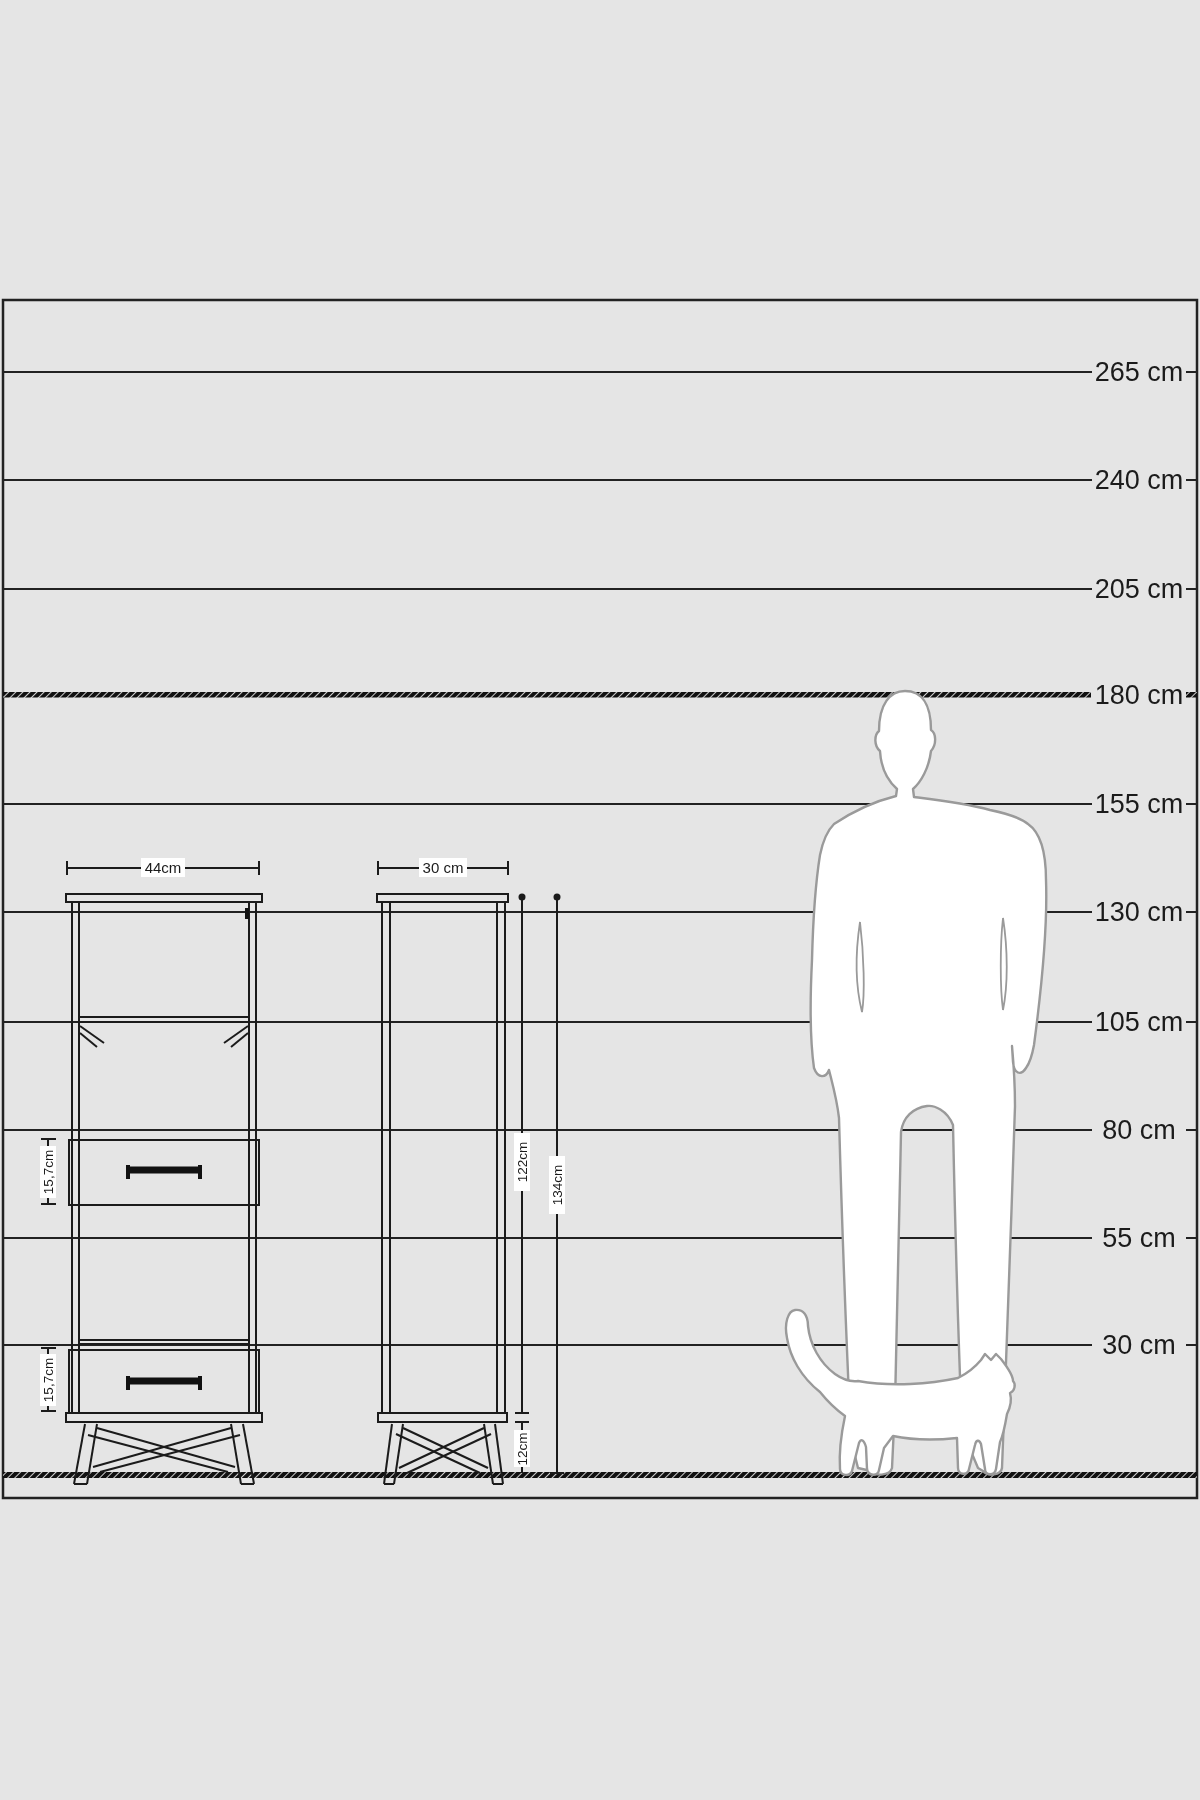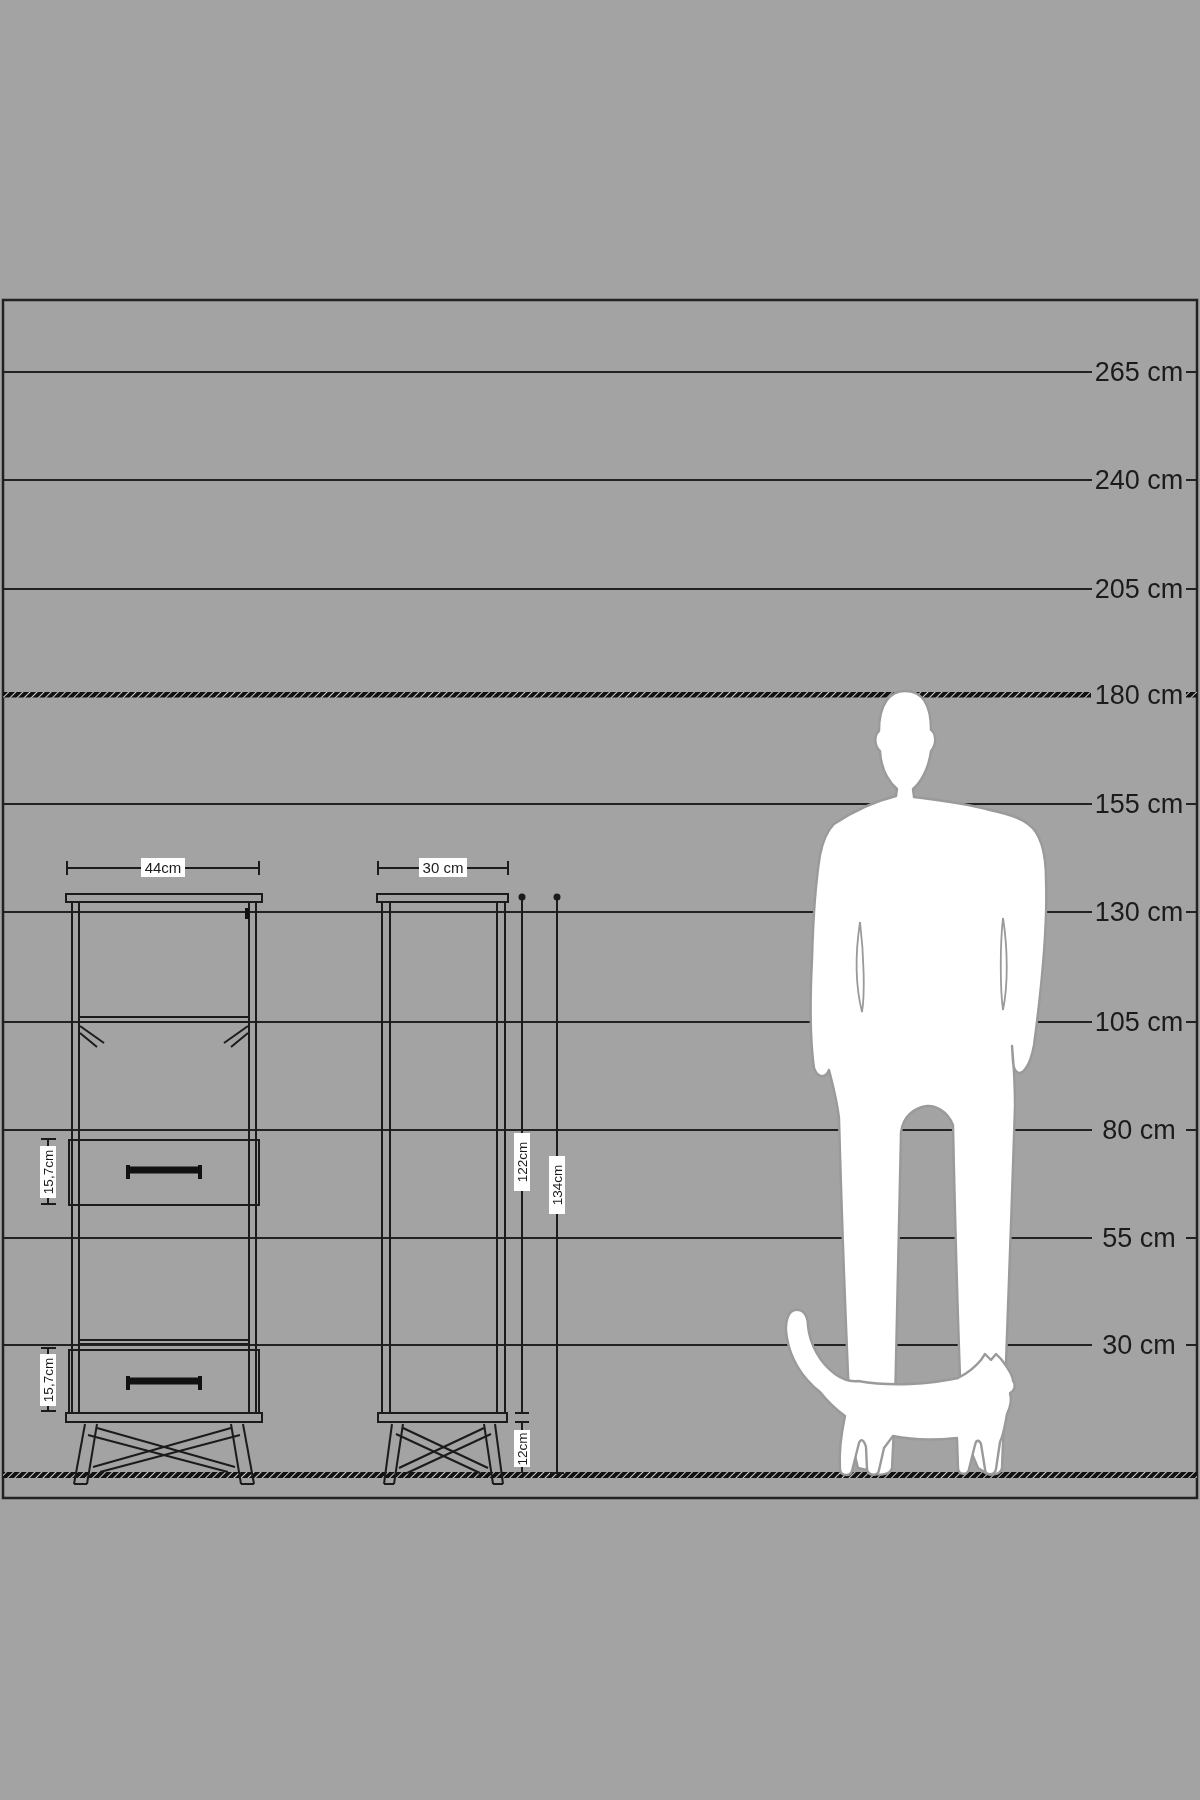--- a/index.html
+++ b/index.html
@@ -1,16 +1,16 @@
 <!DOCTYPE html>
 <html><head>
 <meta charset="utf-8">
 <style>
   html,body{margin:0;padding:0;background:#fff;}
-  .stage{position:relative;width:1200px;height:1800px;background:#a3a3a3;overflow:hidden;
+  .stage{position:relative;width:1200px;height:1800px;background:#e5e5e5;overflow:hidden;
          font-family:"Liberation Sans", sans-serif;}
   svg{display:block;}
   text{font-family:"Liberation Sans", sans-serif;fill:#1b1b1b;}
   .scale-label{font-size:27px;}
   .dim-label{font-size:15px;}
   .dim-label-small{font-size:13.5px;}
 </style>
 </head>
 <body>
 

